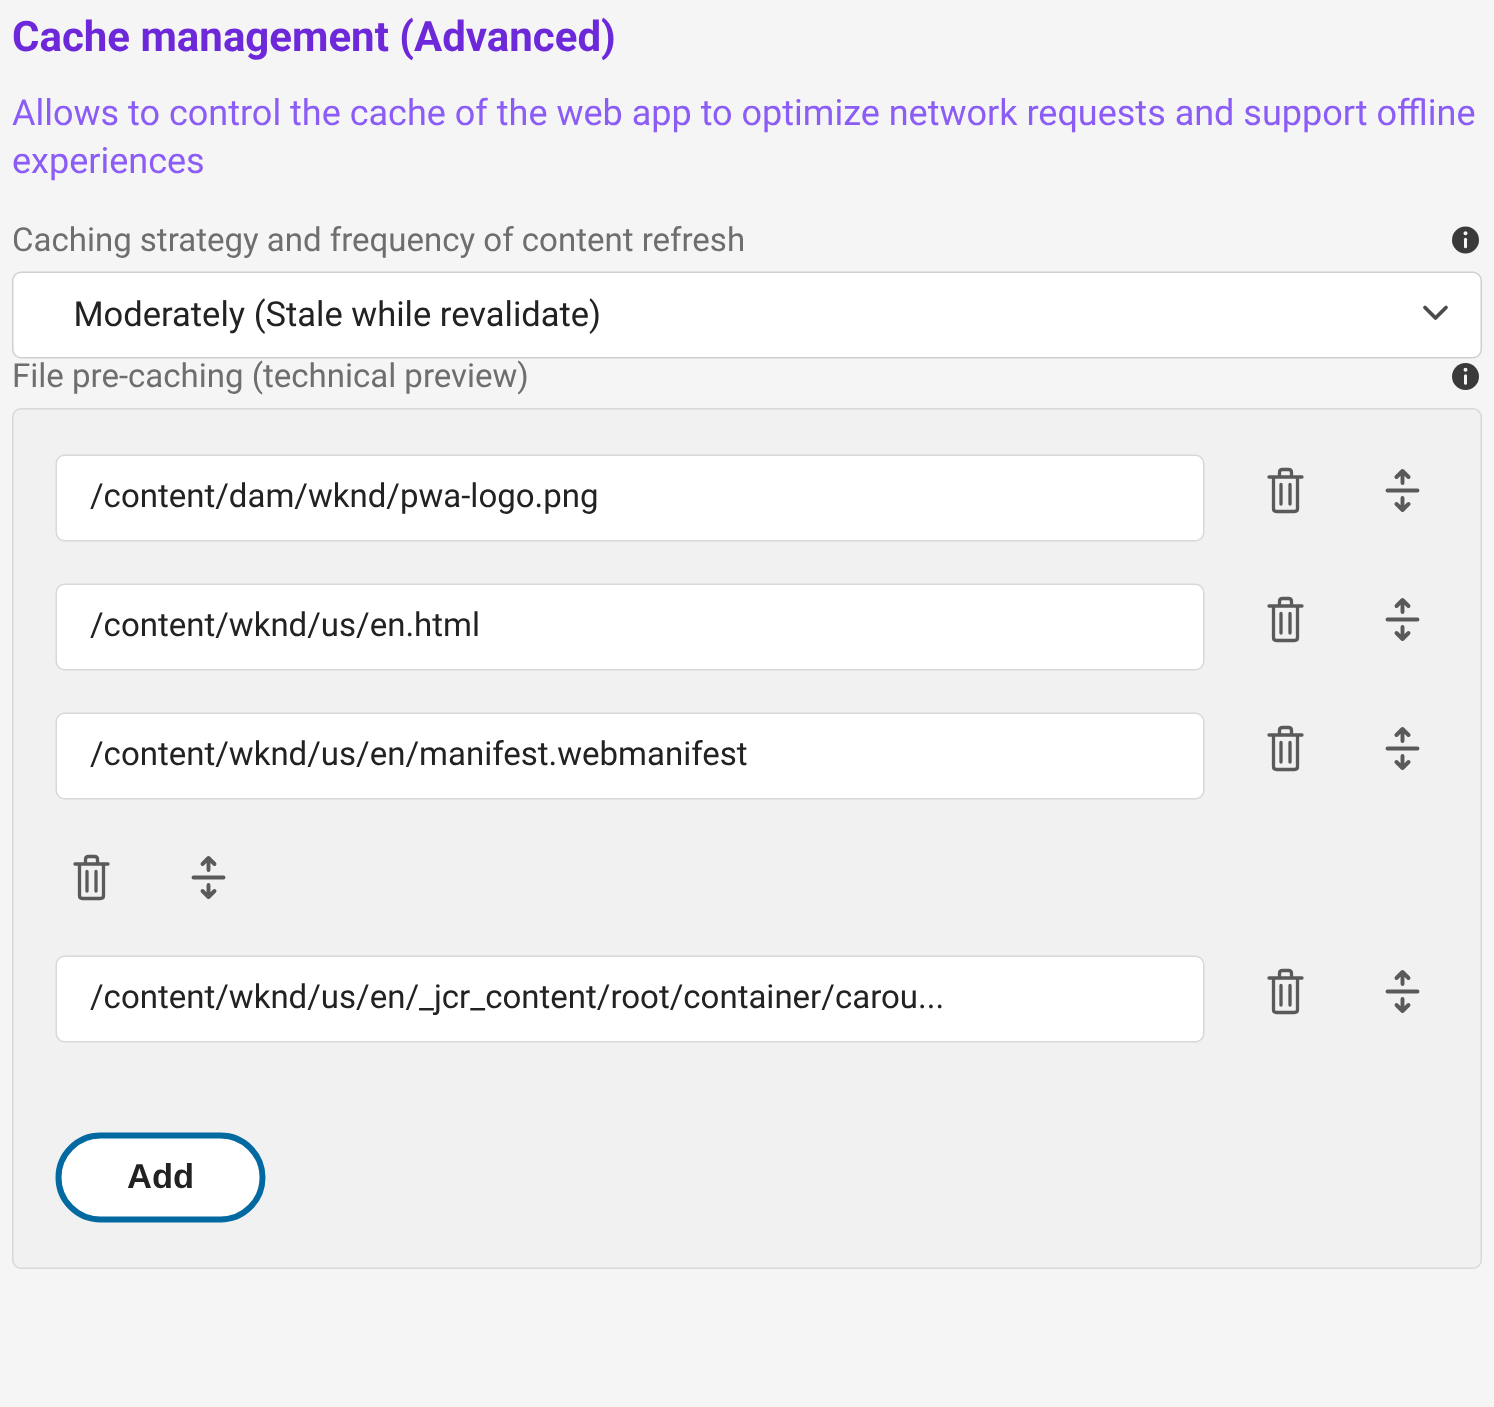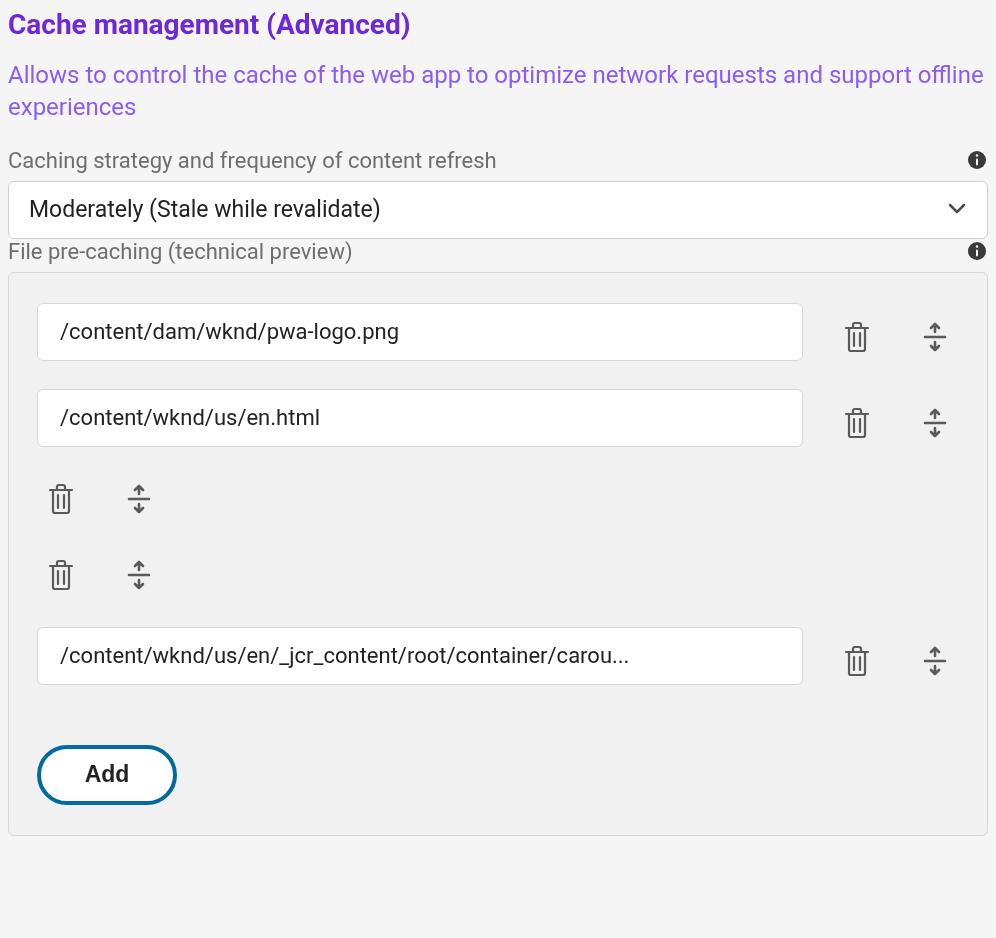--- a/index.html
+++ b/index.html
@@ -53,21 +53,21 @@
   .select-wrap {
     position: relative;
     width: 100%;
   }
   .select-control {
     width: 100%;
     height: 58px;
     background: #fff;
     border: 1px solid #d0d0d0;
     border-radius: 6px;
-    padding: 0 50px 0 20px;
+    padding: 0 50px 0 40px;
     font-size: 23px;
     color: #222;
     display: flex;
     align-items: center;
     cursor: pointer;
   }
   .select-chevron {
     position: absolute;
     right: 20px;
     top: 50%;
@@ -75,21 +75,21 @@
     pointer-events: none;
   }
   .multifield {
     background: #f1f1f1;
     border: 1px solid #d8d8d8;
     border-radius: 6px;
     padding: 30px 28px;
   }
   .mf-row {
     display: flex;
-    align-items: flex-end;
+    align-items: flex-start;
     gap: 30px;
     margin-bottom: 28px;
   }
   .mf-row:last-of-type { margin-bottom: 60px; }
   .mf-input {
     flex: 1;
     height: 58px;
     background: #fff;
     border: 1px solid #d8d8d8;
     border-radius: 6px;
@@ -203,20 +203,21 @@
       <button class="icon-btn" aria-label="Reorder">
         <span>
           <svg width="30" height="34" viewBox="0 0 30 34">
               <path d="M15 12 V4 M11 8 L15 4 L19 8 M15 22 V30 M11 26 L15 30 L19 26 M5 17 H25" stroke="#5a5a5a" stroke-width="2.6" fill="none" stroke-linecap="round" stroke-linejoin="round"></path>
             </svg>
         </span>
       </button>
     </div>
 
     <div class="mf-row">
+      <div class="mf-input">/content/wknd/us/en/manifest.webmanifest</div>
       <button class="icon-btn" aria-label="Delete">
         <span>
           <svg width="30" height="34" viewBox="0 0 30 34">
               <path d="M4 8 H26 M11 8 V5 Q11 3 13 3 H17 Q19 3 19 5 V8 M7 8 V29 Q7 31 9 31 H21 Q23 31 23 29 V8 M12 13 V26 M18 13 V26" stroke="#5a5a5a" stroke-width="2.2" fill="none" stroke-linecap="round" stroke-linejoin="round"></path>
             </svg>
         </span>
       </button>
       <button class="icon-btn" aria-label="Reorder">
         <span>
           <svg width="30" height="34" viewBox="0 0 30 34">

